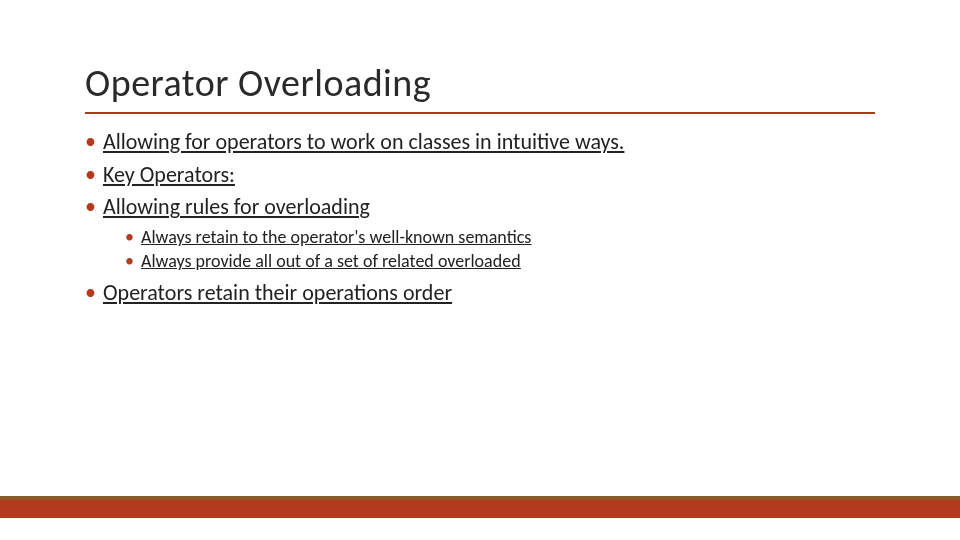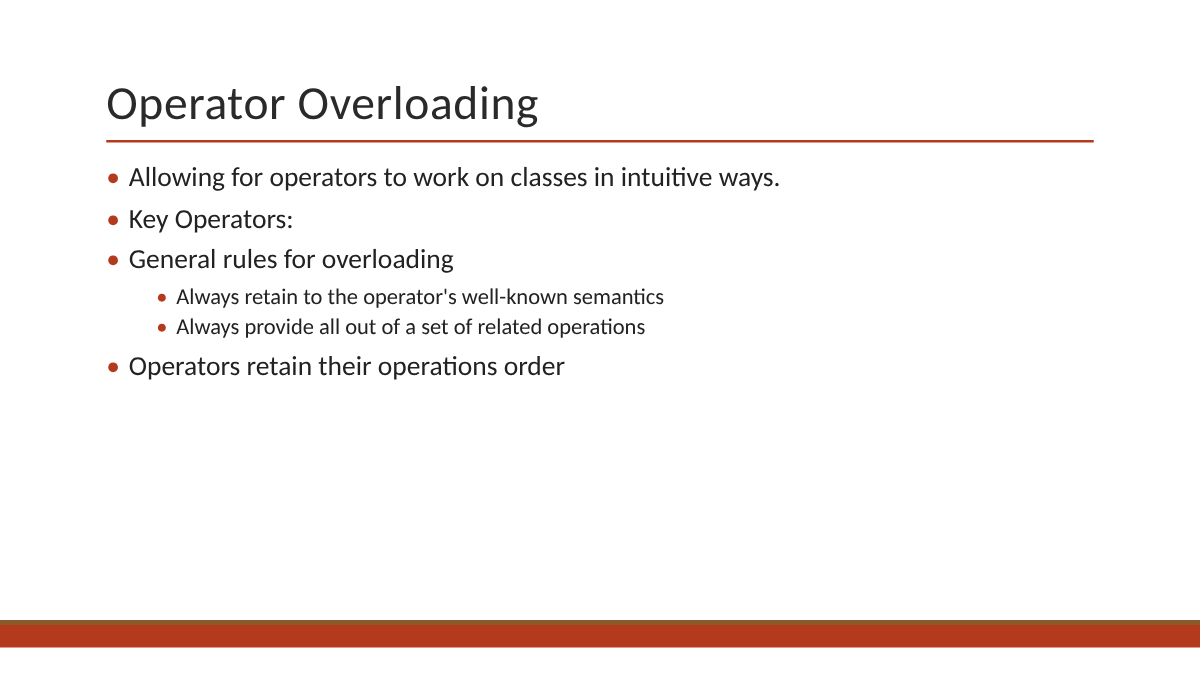--- a/index.html
+++ b/index.html
@@ -1,43 +1,43 @@
 <!DOCTYPE html>
 <html><head>
 <meta charset="utf-8">
 <style>
   * { margin: 0; padding: 0; box-sizing: border-box; }
   html, body { width: 960px; height: 540px; background: #fff; font-family: "Segoe UI", "Calibri", Arial, sans-serif; color: #222; }
   .slide { position: relative; width: 960px; height: 540px; padding: 60px 85px 0 85px; }
   .title { font-size: 38px; font-weight: 300; color: #2a2a2a; letter-spacing: 0.5px; margin-bottom: 6px; }
   .title-rule { border: none; border-top: 2px solid #b43a1e; margin-bottom: 14px; }
-  ul { list-style: none; }
+  ul { list-style: none; text-decoration: underline; }
   .lvl1 > li { font-size: 22px; font-weight: 400; color: #222; margin-bottom: 4px; line-height: 1.3; padding-left: 18px; position: relative; }
   .lvl1 > li::before { content: "•"; position: absolute; left: 0; top: 0; color: #b43a1e; font-size: 22px; }
   .lvl2 { margin-top: 4px; margin-left: 22px; margin-bottom: 6px; }
   .lvl2 > li { font-size: 18px; font-weight: 400; color: #222; margin-bottom: 2px; line-height: 1.25; padding-left: 16px; position: relative; }
   .lvl2 > li::before { content: "•"; position: absolute; left: 0; top: 0; color: #b43a1e; font-size: 18px; }
   .footer-bar { position: absolute; left: 0; right: 0; bottom: 22px; height: 22px; background: #b43a1e; border-top: 4px solid #8a5a2a; }
 </style>
 </head>
 <body>
 
 <div class="slide">
   <div class="title">Operator Overloading</div>
   <hr class="title-rule">
 
   <ul class="lvl1">
     <li><span>Allowing for operators to work on classes in intuitive ways.</span></li>
     <li>
       <span>Key Operators:</span>
     </li>
     <li>
-      <span>General rules for overloading</span>
+      <span>Allowing rules for overloading</span>
       <ul class="lvl2">
         <li><span>Always retain to the operator's well-known semantics</span></li>
-        <li><span>Always provide all out of a set of related operations</span></li>
+        <li><span>Always provide all out of a set of related overloaded</span></li>
       </ul>
     </li>
     <li><span>Operators retain their operations order</span></li>
   </ul>
 
   <div class="footer-bar"></div>
 </div>
 
 </body></html>

